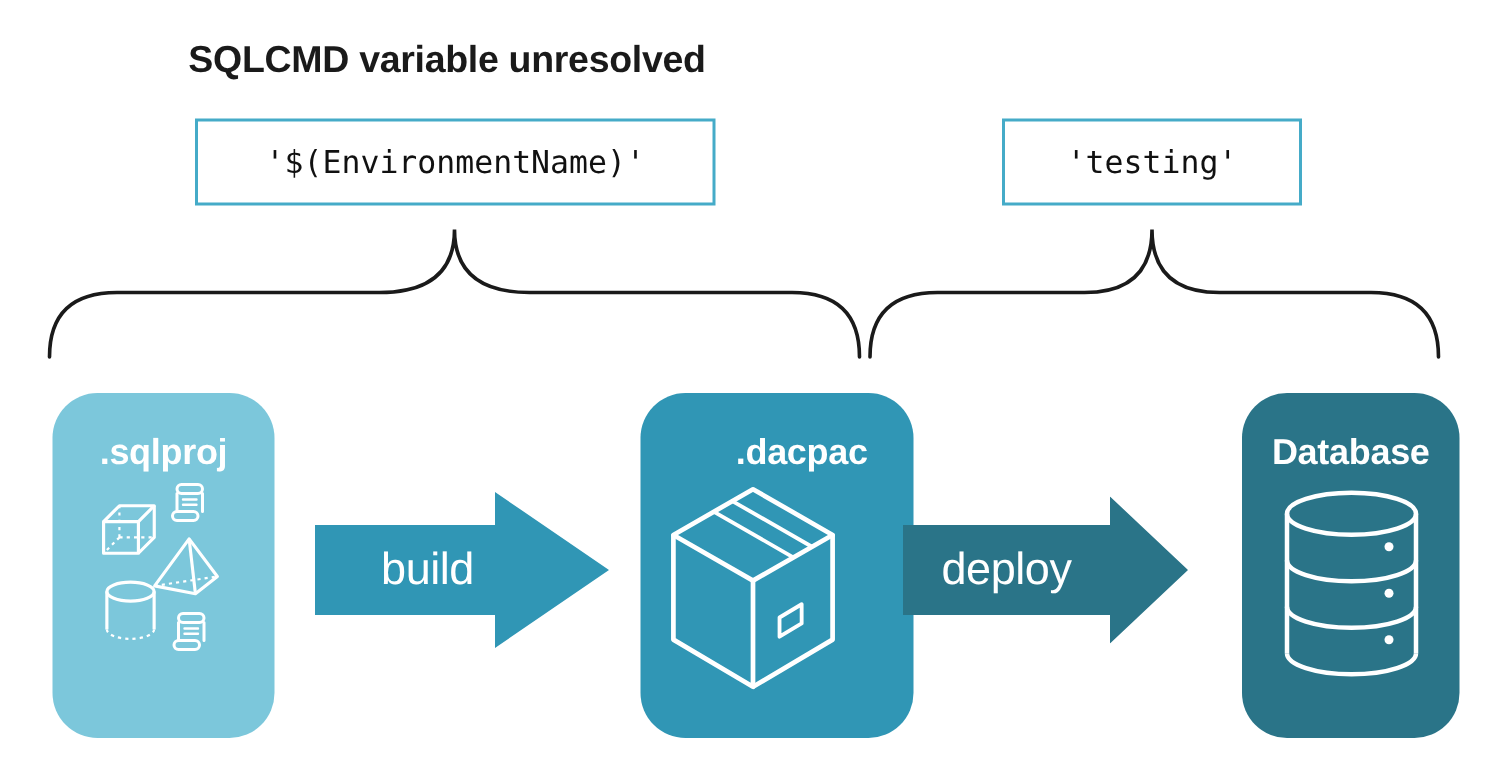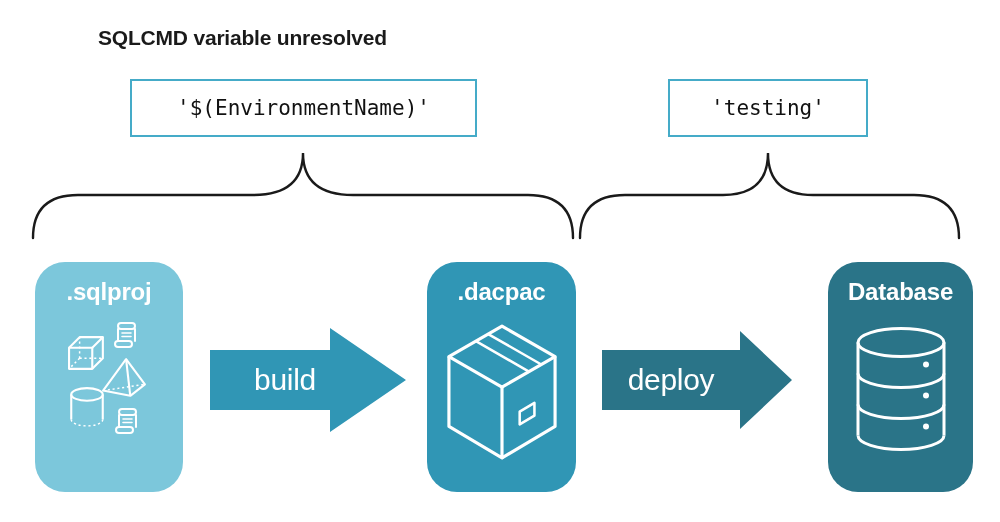--- a/index.html
+++ b/index.html
@@ -1,44 +1,44 @@
 <!DOCTYPE html>
 <html style="--stage-light: #7cc7db; --stage-mid: #3096b5; --stage-dark: #2a7488; --code-border: #45abc8; --ink: #1a1a1a;"><head>
 <meta charset="utf-8">
 <style>
   html,body{margin:0;padding:0;background:#fff;}
   #canvas{
     position:relative;width:1000px;height:522px;background:#fff;overflow:hidden;
     font-family:"Liberation Sans",sans-serif;
   }
   .title{
-    position:absolute;text-align:left;font-size:21px;font-weight:700;
+    position:absolute;text-align:center;font-size:25px;font-weight:700;
     color:var(--ink,#1a1a1a);letter-spacing:-0.2px;
   }
   #title-left{left:98px;top:26px;width:400px;}
   #title-right{left:588px;top:26px;width:360px;}
   .codebox{
     position:absolute;height:58px;border:2.5px solid var(--code-border,#45abc8);
     background:#fff;display:flex;align-items:center;justify-content:center;
     box-sizing:border-box;
   }
   #codebox-left{left:130px;top:79px;width:347px;}
   #codebox-right{left:668px;top:79px;width:200px;}
   .codetext{
     font-family:"DejaVu Sans Mono",monospace;font-size:21px;color:#111;
     white-space:pre;
   }
   #braces{position:absolute;left:0;top:0;width:1000px;height:522px;}
   #braces path{fill:none;stroke:var(--ink,#1a1a1a);stroke-width:2.4;stroke-linecap:round;}
   .stage{position:absolute;width:148px;height:230px;border-radius:30px;top:262px;}
   #stage-sqlproj{left:35px;background:var(--stage-light,#7cc7db);}
-  #stage-dacpac{left:427px;width:149px;background:var(--stage-mid,#3096b5);}
+  #stage-dacpac{left:427px;width:149px;background:var(--stage-mid,#3096b5);padding-left:33px;}
   #stage-database{left:828px;width:145px;background:var(--stage-dark,#2a7488);}
   .stage-label{
-    margin-top:16px;text-align:center;color:#fff;font-size:24px;font-weight:700;
+    margin-top:26px;text-align:center;color:#fff;font-size:24px;font-weight:700;
     letter-spacing:-0.2px;
   }
   .icon{position:absolute;color:#fff;}
   .icon svg{display:block;width:100%;height:100%;}
   .arrow-svg{position:absolute;}
   #arrow-build-svg{left:210px;top:328px;}
   #arrow-build-svg polygon{fill:var(--stage-mid,#3096b5);}
   #arrow-deploy-svg{left:602px;top:331px;}
   #arrow-deploy-svg polygon{fill:var(--stage-dark,#2a7488);}
   .arrow-label{

